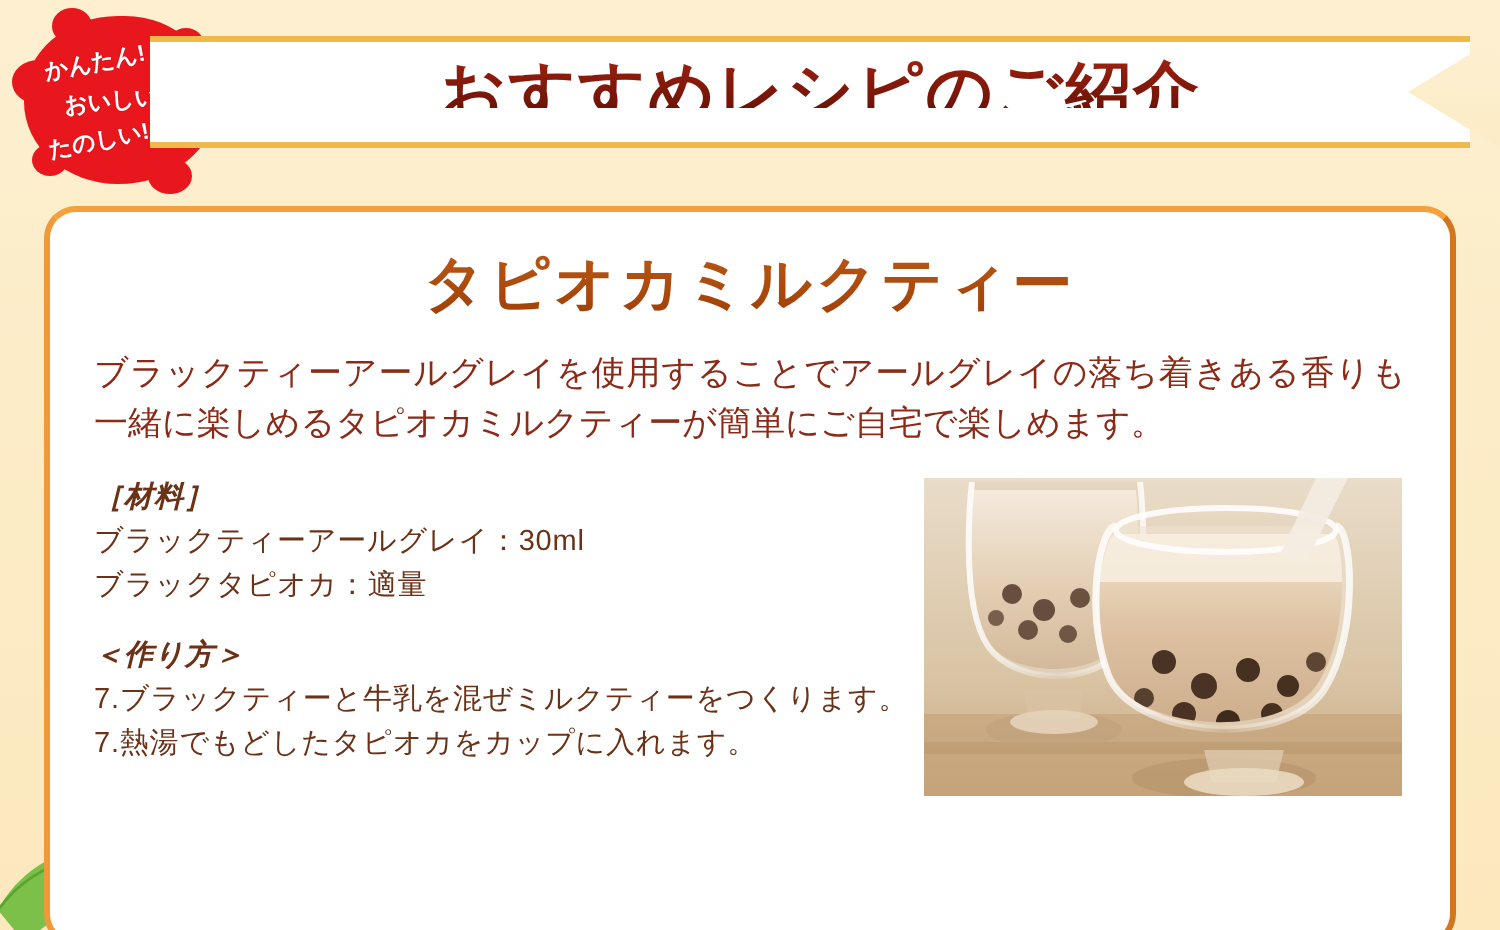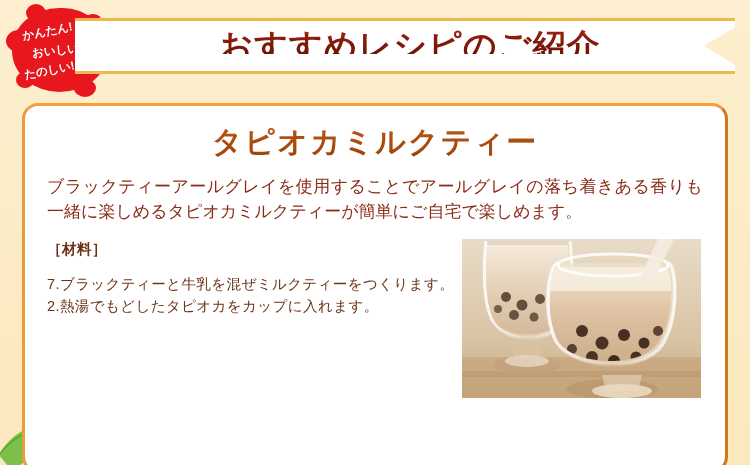--- a/index.html
+++ b/index.html
@@ -191,20 +191,21 @@
     top: 0;
     width: 420px;
     color: #6b3217;
     font-size: 14.5px;
     line-height: 22px;
   }
 
   .section-head {
     font-weight: bold;
     letter-spacing: .5px;
+    font-style: italic;
   }
   .section-line {
     letter-spacing: .4px;
     white-space: nowrap;
   }
   .section-gap { height: 13px; }
 
   .photo {
     position: absolute;
     right: 2px;
@@ -263,25 +264,28 @@
     <div class="card-inner">
 
       <div class="recipe-title">タピオカミルクティー</div>
 
       <div class="description">ブラックティーアールグレイを使用することでアールグレイの落ち着きある香りも一緒に楽しめるタピオカミルクティーが簡単にご自宅で楽しめます。</div>
 
       <div class="body-cols">
 
         <div class="text-col">
           <div class="section-head">［材料］</div>
+          <div class="section-line">ブラックティーアールグレイ：30ml</div>
+          <div class="section-line">ブラックタピオカ：適量</div>
 
           <div class="section-gap"></div>
 
+          <div class="section-head">＜作り方＞</div>
           <div class="section-line">7.ブラックティーと牛乳を混ぜミルクティーをつくります。</div>
-          <div class="section-line">2.熱湯でもどしたタピオカをカップに入れます。</div>
+          <div class="section-line">7.熱湯でもどしたタピオカをカップに入れます。</div>
         </div>
 
         <div class="photo">
           <svg width="239" height="159" viewBox="0 0 239 159">
             <defs>
               <linearGradient id="bgw" x1="0" y1="0" x2="0" y2="1">
                 <stop offset="0" stop-color="#e9dcc8"></stop>
                 <stop offset="0.62" stop-color="#d9c4a5"></stop>
                 <stop offset="1" stop-color="#c9a981"></stop>
               </linearGradient>

